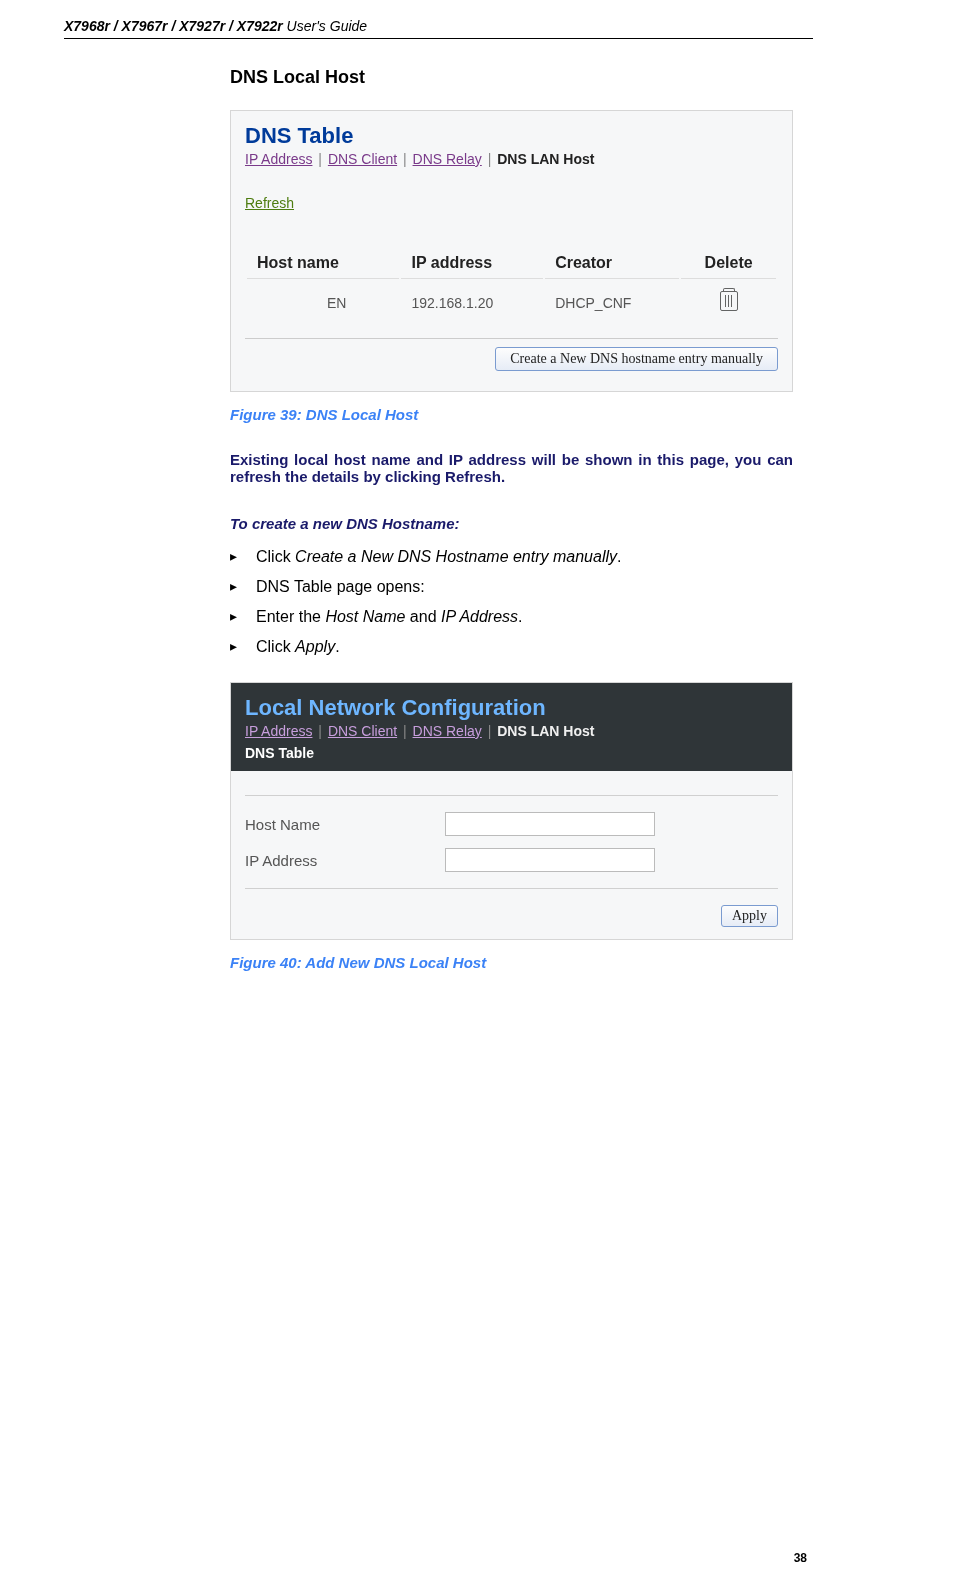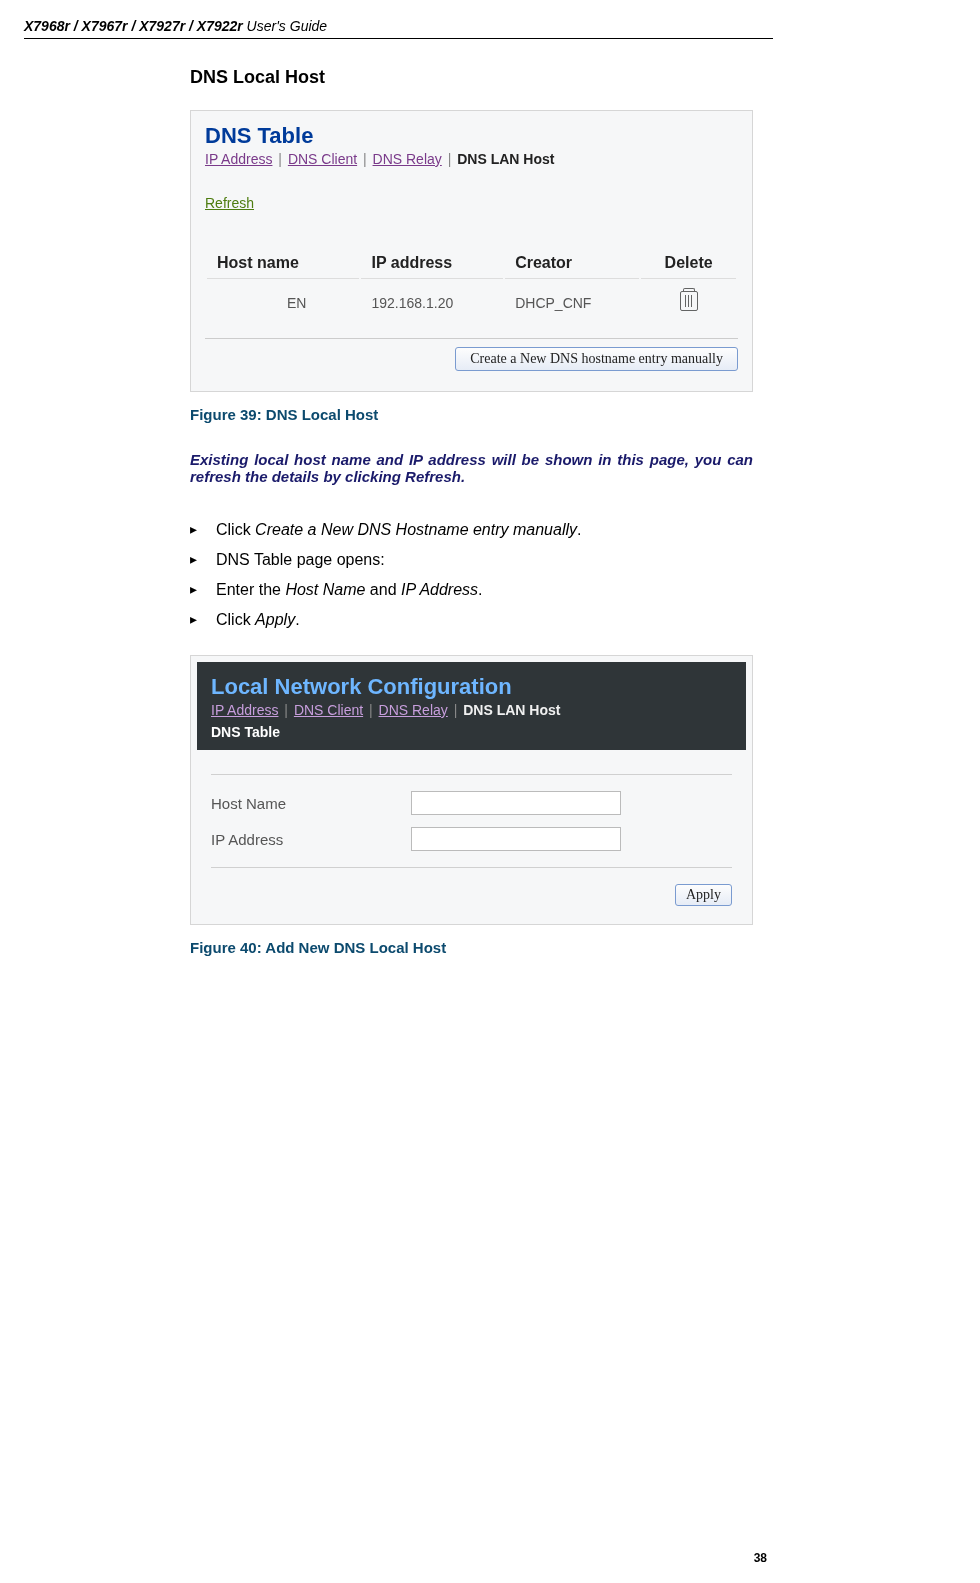--- a/index.html
+++ b/index.html
@@ -9,20 +9,21 @@
     background: #fff;
     color: #000;
     width: 980px;
   }
   .page {
     padding: 18px 24px 24px 24px;
     box-sizing: border-box;
     width: 797px;
     min-height: 1583px;
     position: relative;
+    margin-left: 40px;
   }
   .header {
     font-size: 14px;
     font-style: italic;
     font-weight: bold;
     padding-bottom: 4px;
     border-bottom: 1px solid #000;
   }
   .header .normal { font-style: italic; font-weight: normal; }
   .content {
@@ -124,27 +125,27 @@
     border-radius: 3px;
     font-family: "Times New Roman", serif;
     font-size: 14px;
     padding: 3px 14px;
     color: #222;
     white-space: nowrap;
   }
   .caption {
     font-size: 15px;
     font-weight: bold;
-    color: #0c4a6e;
+    font-style: italic;
+    color: #3b82f6;
     margin: 10px 0 28px 0;
   }
   .para-bi {
     font-size: 15px;
     font-weight: bold;
-    font-style: italic;
     color: #1a1a6a;
     margin-bottom: 30px;
     text-align: justify;
   }
   .subhead-bi {
     font-size: 15px;
     font-weight: bold;
     font-style: italic;
     color: #1a1a6a;
     margin-bottom: 10px;
@@ -264,37 +265,38 @@
         <div class="create-btn-wrap">
           <span class="winbtn">Create a New DNS hostname entry manually</span>
         </div>
       </div>
     </div>
 
     <div class="caption">Figure 39: DNS Local Host</div>
 
     <div class="para-bi">Existing local host name and IP address will be shown in this page, you can refresh the details by clicking Refresh.</div>
 
+    <div class="subhead-bi">To create a new DNS Hostname:</div>
 
     <ul class="steps">
       <li>
         <span>Click </span><span class="ital">Create a New DNS Hostname entry manually</span><span>.</span>
       </li>
       <li>
         <span>DNS Table page opens:</span>
       </li>
       <li>
         <span>Enter the </span><span class="ital">Host Name</span><span> and </span><span class="ital">IP Address</span><span>.</span>
       </li>
       <li>
         <span>Click </span><span class="ital">Apply</span><span>.</span>
       </li>
     </ul>
 
-    <div class="figure-box" style="padding:6px;overflow:hidden;">
+    <div class="figure-box" style="padding:0;overflow:hidden;">
       <div class="fig2-dark">
         <div class="fig-title">Local Network Configuration</div>
         <div class="tabrow">
           <a>IP Address</a>
           <span class="sep">|</span>
           <a>DNS Client</a>
           <span class="sep">|</span>
           <a>DNS Relay</a>
           <span class="sep">|</span>
           <span class="active">DNS LAN Host</span>

